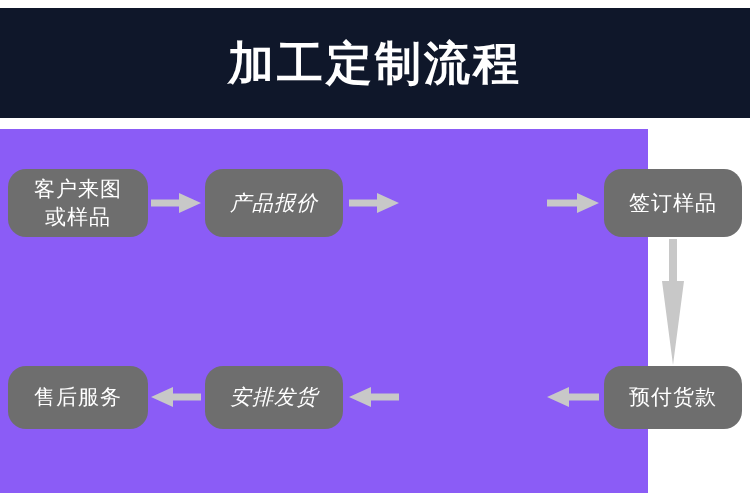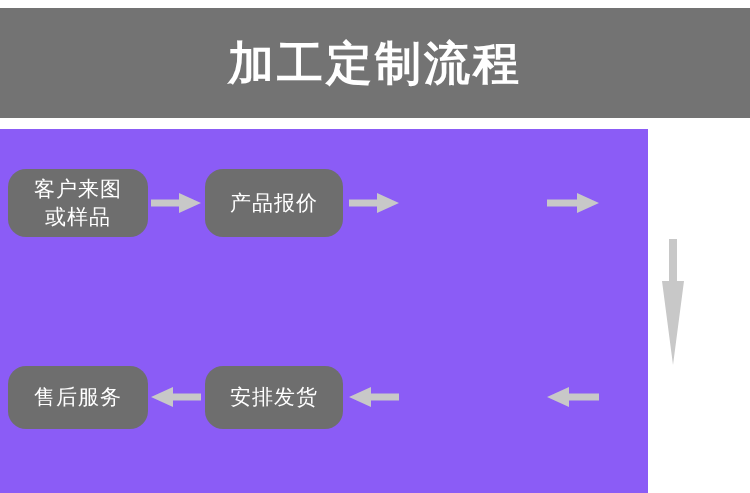--- a/index.html
+++ b/index.html
@@ -15,21 +15,21 @@
     font-family: "Liberation Sans", "DejaVu Sans", sans-serif;
   }
 
   
   .header-banner {
     position: absolute;
     left: 0;
     top: 8px;
     width: 750px;
     height: 110px;
-    background: #737373;
+    background: #0f172a;
     display: flex;
     align-items: center;
     justify-content: center;
   }
   .header-title {
     color: #ffffff;
     font-size: 46px;
     font-weight: bold;
     letter-spacing: 3px;
     line-height: 1;
@@ -62,21 +62,21 @@
     box-sizing: border-box;
     padding: 0 6px;
   }
   .node.two-line { font-size: 21px; }
 
   
   .r1 { top: 40px; height: 68px; }
   .r2 { top: 237px; height: 63px; }
 
   .c1 { left: 8px;   width: 140px; }
-  .c2 { left: 205px; width: 138px; }
+  .c2 { left: 205px; width: 138px; font-style: italic; }
   .c3 { left: 403px; width: 138px; }
   .c4 { left: 604px; width: 138px; }
 
   
   .arrow-h {
     position: absolute;
     height: 26px;
   }
   .arrow-h svg, .arrow-v svg { display: block; }
   .arrow-v {
@@ -111,20 +111,23 @@
       <div>客户来图</div>
       <div>或样品</div>
     </div>
   </div>
 
   <div class="node r1 c2">
     <span>产品报价</span>
   </div>
 
 
+  <div class="node r1 c4">
+    <span>签订样品</span>
+  </div>
 
   <div class="arrow-h a1">
     <svg width="50" height="26" viewBox="0 0 50 26">
       <path d="M0,9.5 L28,9.5 L28,3 L50,13 L28,23 L28,16.5 L0,16.5 Z" fill="#c8c8c8"></path>
     </svg>
   </div>
   <div class="arrow-h a2">
     <svg width="50" height="26" viewBox="0 0 50 26">
       <path d="M0,9.5 L28,9.5 L28,3 L50,13 L28,23 L28,16.5 L0,16.5 Z" fill="#c8c8c8"></path>
     </svg>
@@ -143,20 +146,23 @@
 
   <div class="node r2 c2">
     <span>安排发货</span>
   </div>
 
   <div class="node r2 c1">
     <span>售后服务</span>
   </div>
 
 
+  <div class="node r2 c4">
+    <span>预付货款</span>
+  </div>
 
   <div class="arrow-h a4">
     <svg width="50" height="26" viewBox="0 0 50 26">
       <path d="M50,9.5 L22,9.5 L22,3 L0,13 L22,23 L22,16.5 L50,16.5 Z" fill="#c8c8c8"></path>
     </svg>
   </div>
   <div class="arrow-h a5">
     <svg width="50" height="26" viewBox="0 0 50 26">
       <path d="M50,9.5 L22,9.5 L22,3 L0,13 L22,23 L22,16.5 L50,16.5 Z" fill="#c8c8c8"></path>
     </svg>

